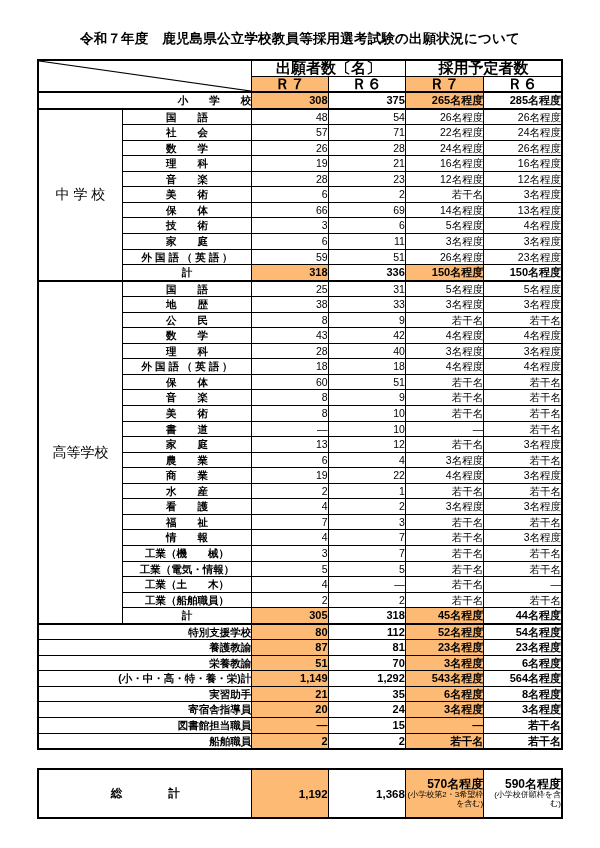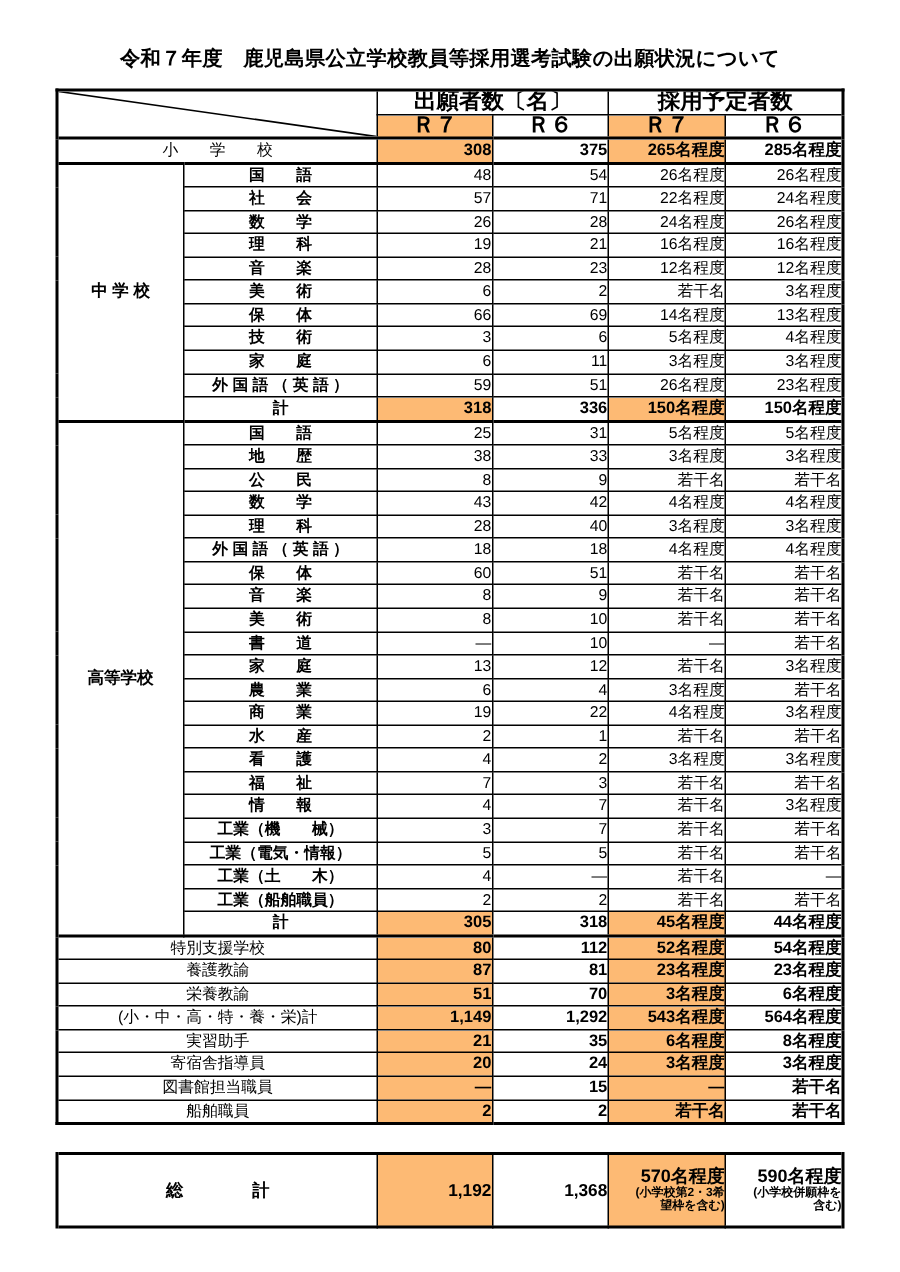--- a/index.html
+++ b/index.html
@@ -68,34 +68,34 @@
   }
   .num-plain {
     text-align: right;
     padding-right: 5px;
     font-size: 10.5px;
   }
   .shade {
     background: #fdba74;
   }
   .lbl-center {
-    text-align: center;
-    font-weight: normal;
+    text-align: right;
+    font-weight: bold;
     font-size: 10.5px;
   }
   .subject {
     text-align: center;
     font-size: 10.5px;
     font-weight: bold;
     letter-spacing: 0;
   }
   .cat {
     text-align: center;
-    font-weight: bold;
-    font-size: 11px;
+    font-weight: normal;
+    font-size: 14px;
     vertical-align: middle;
   }
   .hdr {
     text-align: center;
     font-weight: bold;
     font-size: 15px;
   }
   .thick-left  { border-left: 2px solid #000 !important; }
   .thick-right { border-right: 2px solid #000 !important; }
   .thick-top   { border-top: 2px solid #000 !important; }
@@ -156,25 +156,24 @@
     line-height: 1.12;
   }
   .total-cell .big {
     display: block;
     font-weight: bold;
     font-size: 12px;
     white-space: nowrap;
   }
   .total-cell .small {
     display: block;
-    font-weight: bold;
+    font-weight: normal;
     font-size: 8px;
     white-space: normal;
     word-break: break-all;
-    padding-left: 16px;
   }
 </style>
 </head>
 <body>
 
 <div class="page">
 
   <div class="title">令和７年度　鹿児島県公立学校教員等採用選考試験の出願状況について</div>
 
   <div class="main-table-wrap">

